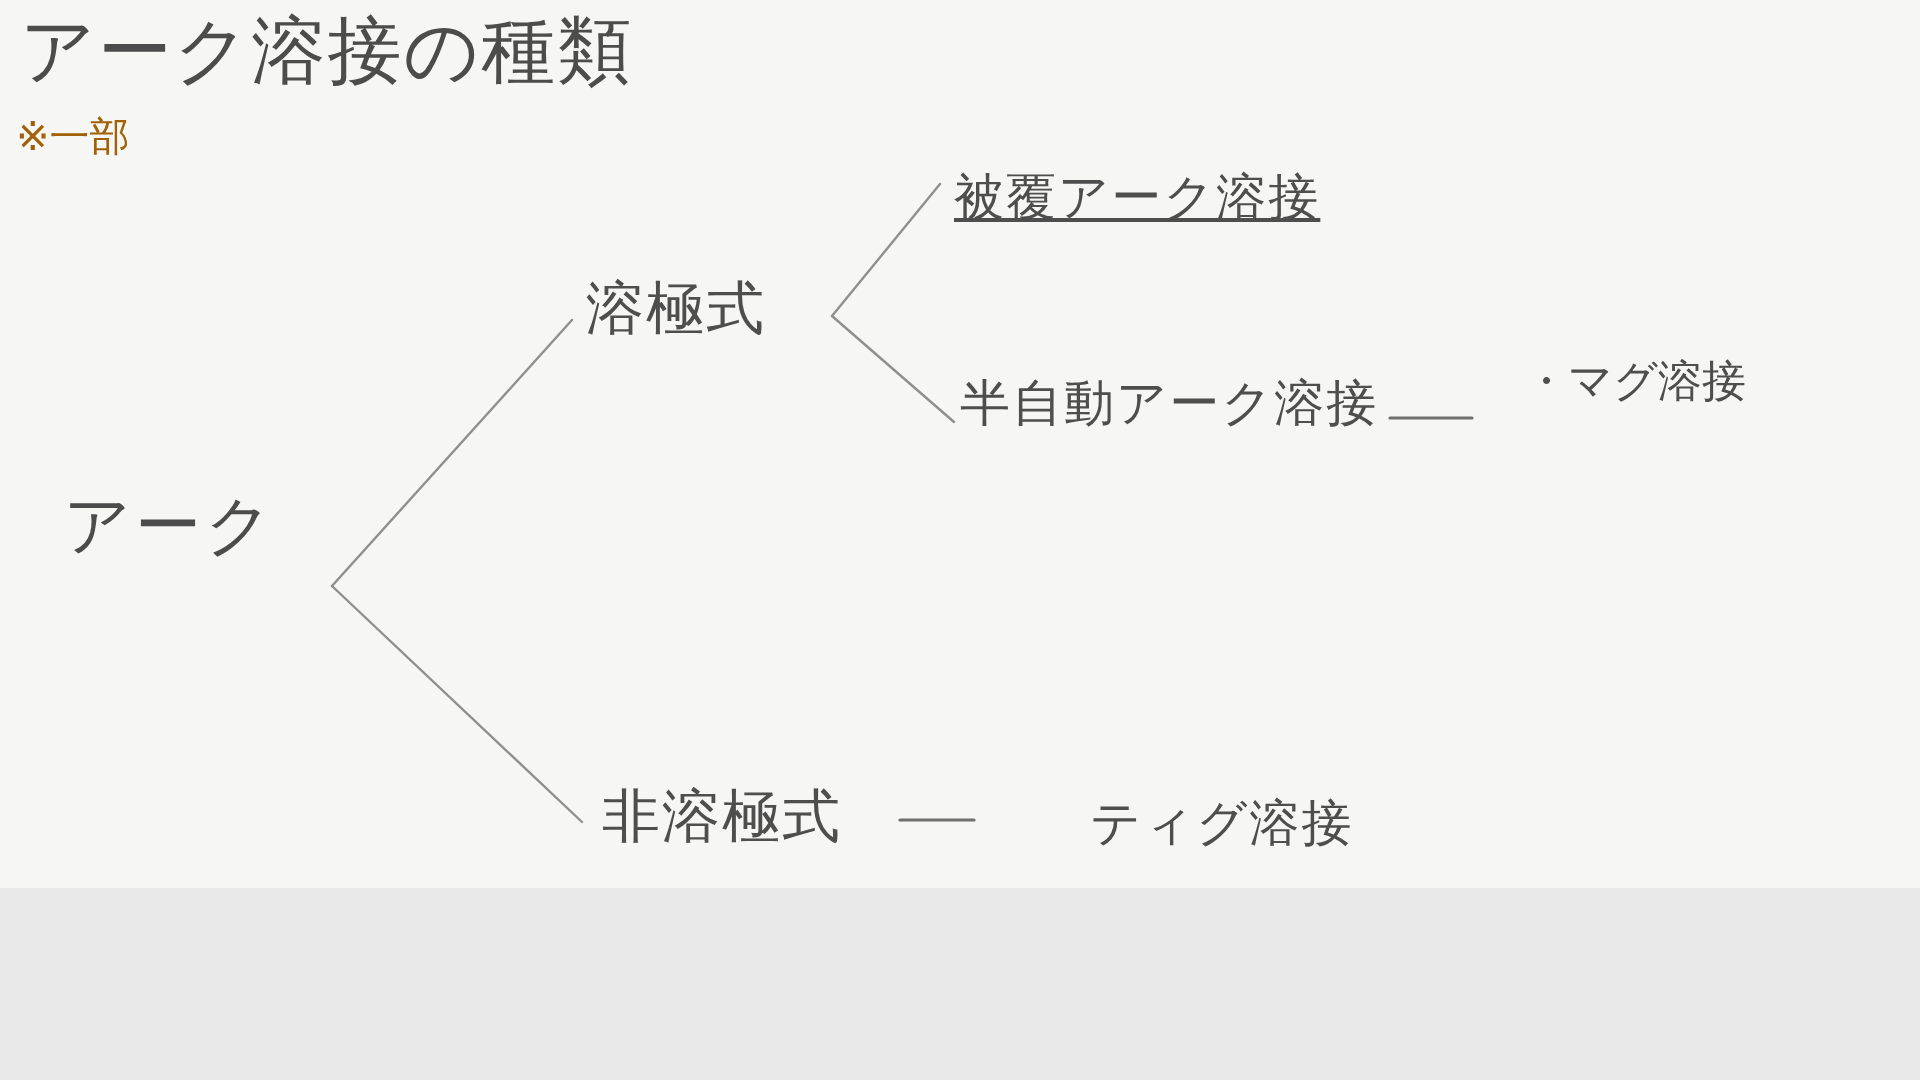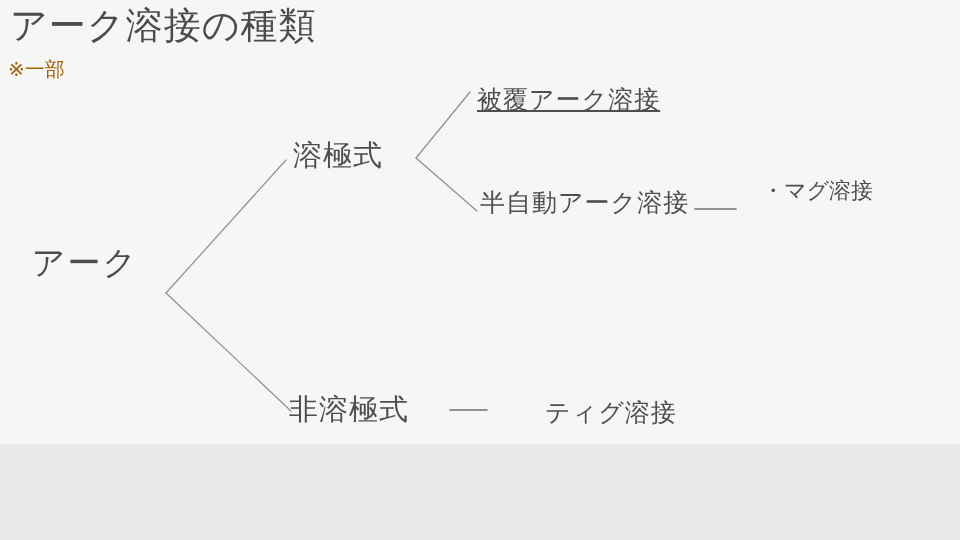--- a/index.html
+++ b/index.html
@@ -40,21 +40,21 @@
     letter-spacing: 2px;
     color: #4c4c4c;
   }
   .branch-label {
     font-size: 29px;
     line-height: 1.3;
     letter-spacing: 1px;
     color: #4e4e4e;
   }
   .branch-1 { left: 293px; top: 137px; text-align: center; }
-  .branch-2 { left: 289px; top: 391px; }
+  .branch-2 { left: 301px; top: 391px; }
 
   .leaf-label {
     font-size: 25px;
     line-height: 1.3;
     letter-spacing: 1px;
     color: #4e4e4e;
   }
   .leaf-1 { left: 477px; top: 83px; text-decoration: underline; }
   .leaf-2 { left: 480px; top: 186px; }
   .leaf-3 { left: 497px; top: 396px; margin-left: 48px; }

